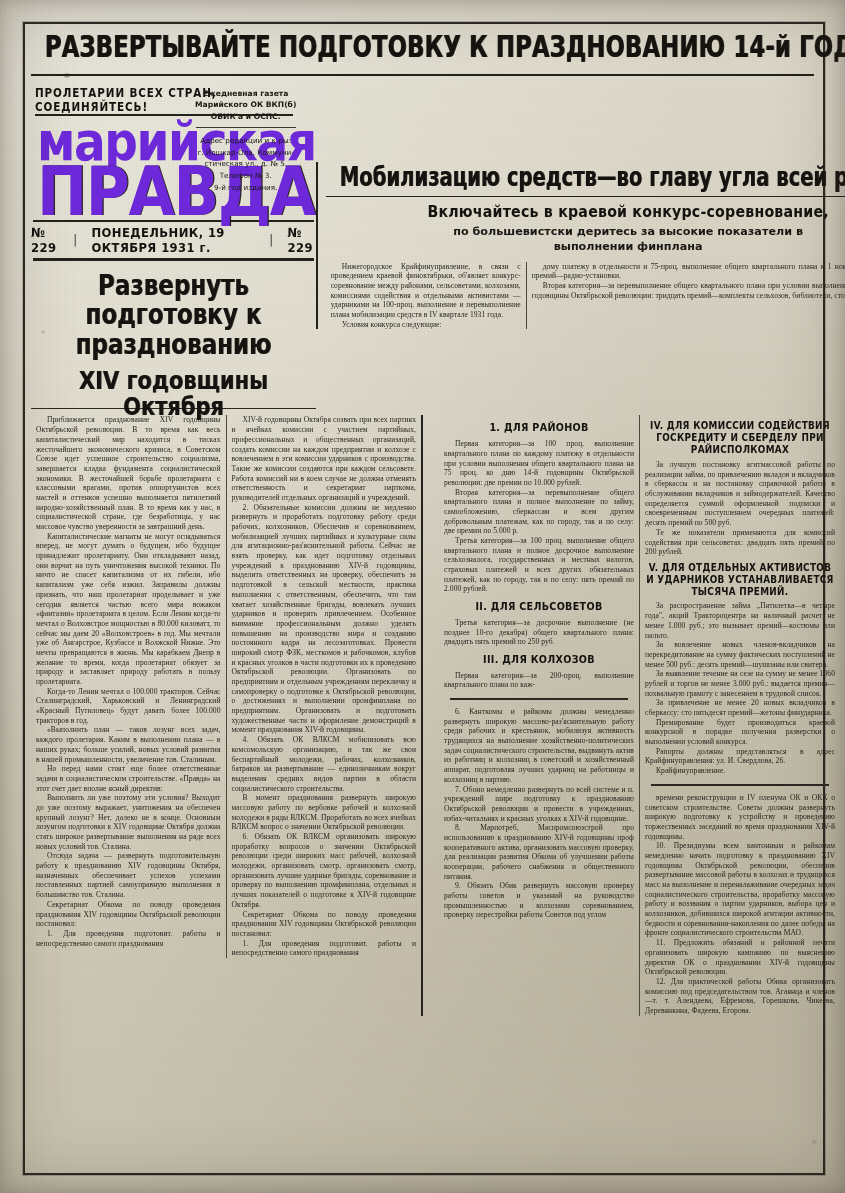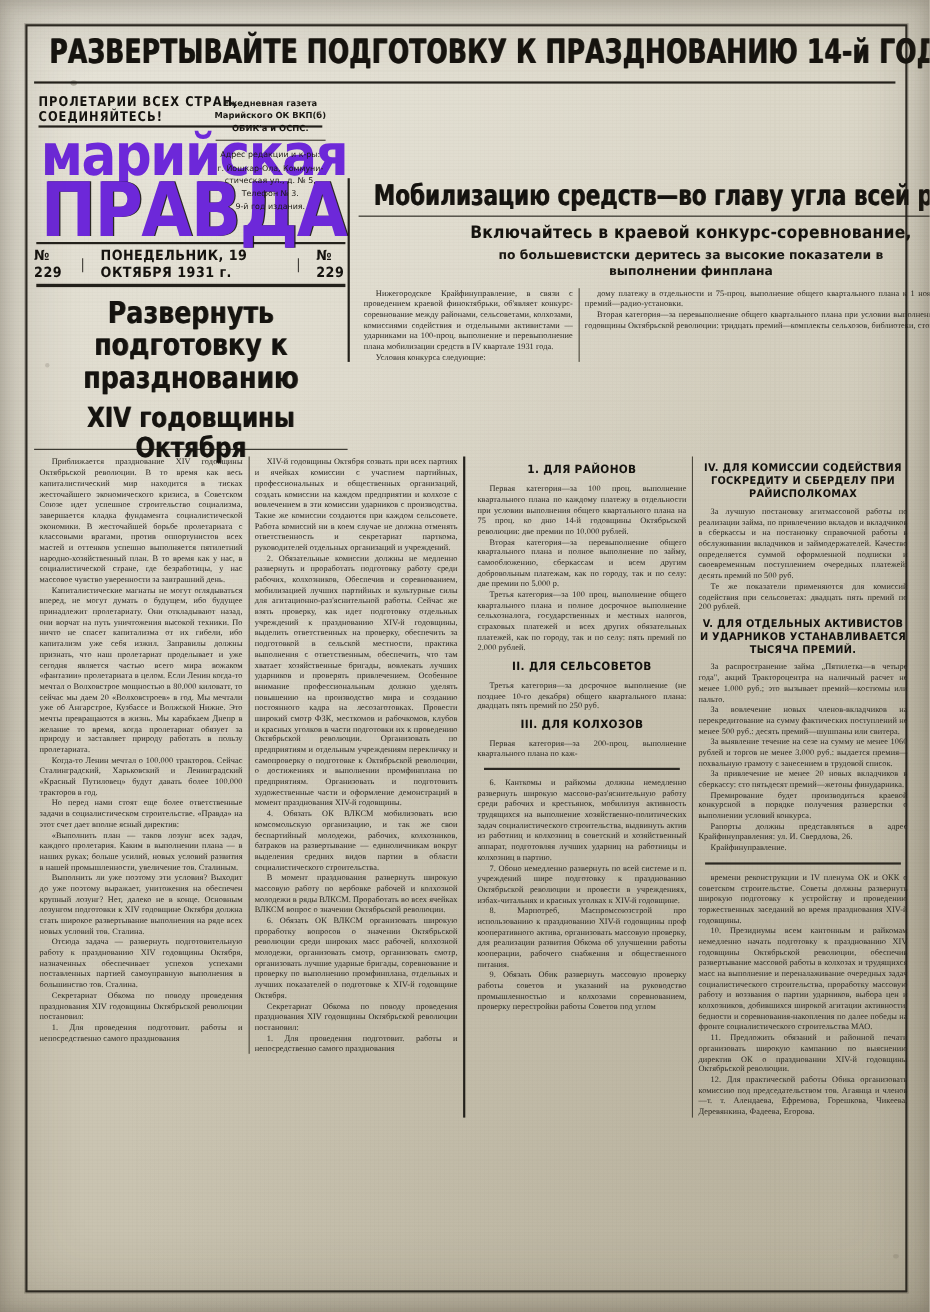--- a/index.html
+++ b/index.html
@@ -137,21 +137,21 @@
     font-family:"DejaVu Sans", sans-serif;font-weight:700;
     font-size:9.6px;text-align:center;letter-spacing:.3px;
     margin:7px 0 5px 0;color:#14120e;transform:scaleY(1.08);
     line-height:1.22;
   }
   .secth.sm{font-size:8.9px;}
   .hr-thick{border-top:2px solid #2b2822;margin:8px 6px 7px 6px;}
   
   .body-split{display:flex;}
   .left-block{width:390px;}
-  .right-block{flex:1;padding-left:6px;border-left:2.2px solid #23211b;}
+  .right-block{flex:1;padding-left:16px;border-left:2.2px solid #23211b;}
   .two-col{display:flex;}
   .two-col .col{width:190px;}
   .smudge{position:absolute;border-radius:50%;background:rgba(60,52,38,.30);}
 </style>
 </head>
 <body>
 
 <div id="paper"></div>
 <div id="grain"></div>
 
@@ -231,22 +231,22 @@
 
   <div class="body-split" style="margin-top:6px;">
 
     <div class="left-block">
       <div class="two-col">
         <div class="col">
           <div class="ctext" id="lead-c1">
               <p>Приближается празднование XIV годовщины Октябрьской революции. В то время как весь капиталистический мир находится в тисках жесточайшего экономического кризиса, в Советском Союзе идет успешное строительство социализма, завершается кладка фундамента социалистической экономики. В жесточайшей борьбе пролетариата с классовыми врагами, против оппортунистов всех мастей и оттенков успешно выполняется пятилетний народно-хозяйственный план. В то время как у нас, в социалистической стране, где безработицы, у нас массовое чувство уверенности за завтрашний день.</p>
               <p>Капиталистические магнаты не могут оглядываться вперед, не могут думать о будущем, ибо будущее принадлежит пролетариату. Они откладывают назад, они ворчат на путь уничтожения высокой техники. По ничто не спасет капитализма от их гибели, ибо капитализм уже себя изжил. Заправилы должны признать, что наш пролетариат проделывает и уже сегодня является частью всего мира вожаком «фантазии» пролетариата в целом. Если Ленин когда-то мечтал о Волховстрое мощностью в 80.000 киловатт, то сейчас мы даем 20 «Волховстроев» в год. Мы мечтали уже об Ангарстрое, Кузбассе и Волжской Нижне. Это мечты превращаются в жизнь. Мы карабкаем Днепр в желание то время, когда пролетариат обязует за природу и заставляет природу работать в пользу пролетариата.</p>
               <p>Когда-то Ленин мечтал о 100.000 тракторов. Сейчас Сталинградский, Харьковский и Ленинградский «Красный Путиловец» будут давать более 100.000 тракторов в год.</p>
+              <p>«Выполнить план — таков лозунг всех задач, каждого пролетария. Каким в выполнении плана — в наших руках; больше усилий, новых условий развития в нашей промышленности, увеличение тов. Сталиным.</p>
               <p>Но перед нами стоят еще более ответственные задачи в социалистическом строительстве. «Правда» на этот счет дает вполне ясный директив:</p>
-              <p>«Выполнить план — таков лозунг всех задач, каждого пролетария. Каким в выполнении плана — в наших руках; больше усилий, новых условий развития в нашей промышленности, увеличение тов. Сталиным.</p>
               <p>Выполнить ли уже поэтому эти условия? Выходит до уже поэтому выражает, унитожения на обеспечен крупный лозунг? Нет, далеко не в конце. Основным лозунгом подготовки к XIV годовщине Октября должна стать широкое развертывание выполнения на ряде всех новых условий тов. Сталина.</p>
               <p>Отсюда задача — развернуть подготовительную работу к празднованию XIV годовщины Октября, назначенных обеспечивает успехов успехами поставленных партией самоуправную выполнения в большинство тов. Сталина.</p>
               <p>Секретариат Обкома по поводу проведения празднования XIV годовщины Октябрьской революции постановил:</p>
               <p>1. Для проведения подготовит. работы и непосредственно самого празднования</p>
             </div>
         </div>
         <div class="col">
           <div class="ctext" id="lead-c2">
               <p>XIV-й годовщины Октября созвать при всех партиях и ячейках комиссии с участием партийных, профессиональных и общественных организаций, создать комиссии на каждом предприятии и колхозе с вовлечением в эти комиссии ударников с производства. Такие же комиссии создаются при каждом сельсовете. Работа комиссий ни в коем случае не должна отменять ответственность и секретариат парткома, руководителей отдельных организаций и учреждений.</p>
               <p>2. Обязательные комиссии должны не медленно развернуть и проработать подготовку работу среди рабочих, колхозников, Обеспечив и соревнованием, мобилизацией лучших партийных и культурные силы для агитационно-раз'яснительной работы. Сейчас же взять проверку, как идет подготовку отдельных учреждений к празднованию XIV-й годовщины, выделить ответственных на проверку, обеспечить за подготовкой в сельской местности, практика выполнения с ответственным, обеспечить, что там хватает хозяйственные бригады, вовлекать лучших ударников и проверять привлечением. Особенное внимание профессиональным должно уделять повышению на производство мира и созданию постоянного кадра на лесозаготовках. Провести широкий смотр ФЗК, месткомов и рабочкомов, клубов и красных уголков в части подготовки их к проведению Октябрьской революции. Организовать по предприятиям и отдельным учреждениям перекличку и самопроверку о подготовке к Октябрьской революции, о достижениях и выполнении промфинплана по предприятиям. Организовать и подготовить художественные части и оформление демонстраций в момент празднования XIV-й годовщины.</p>

